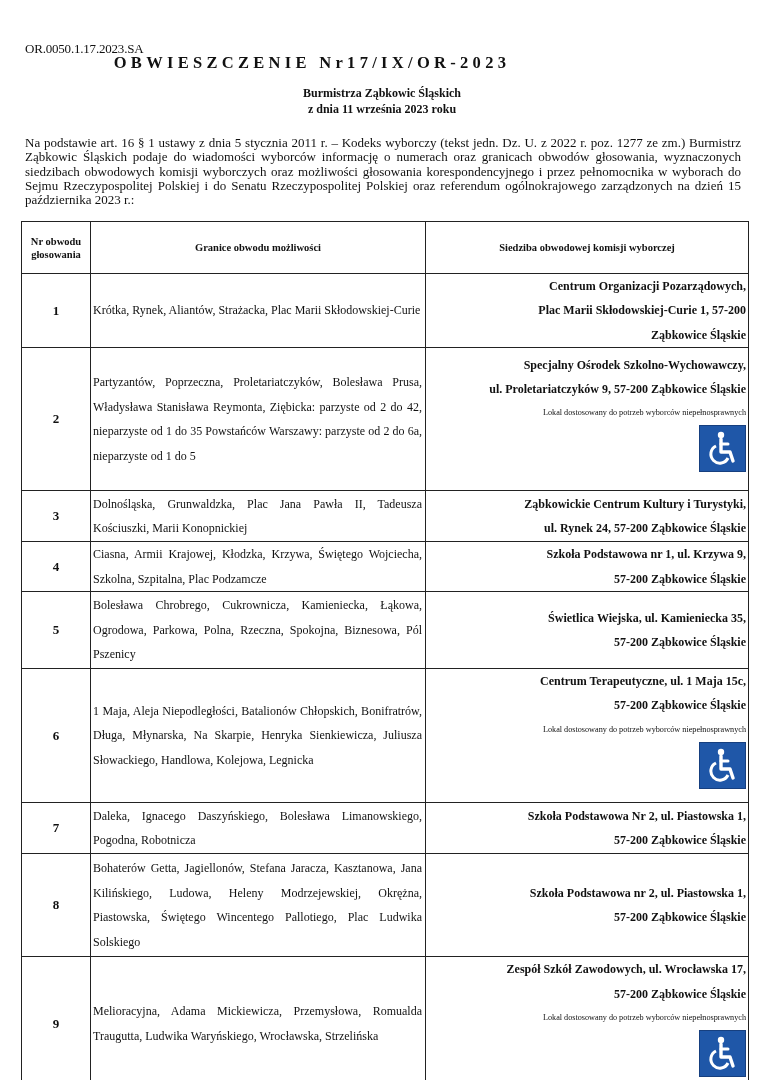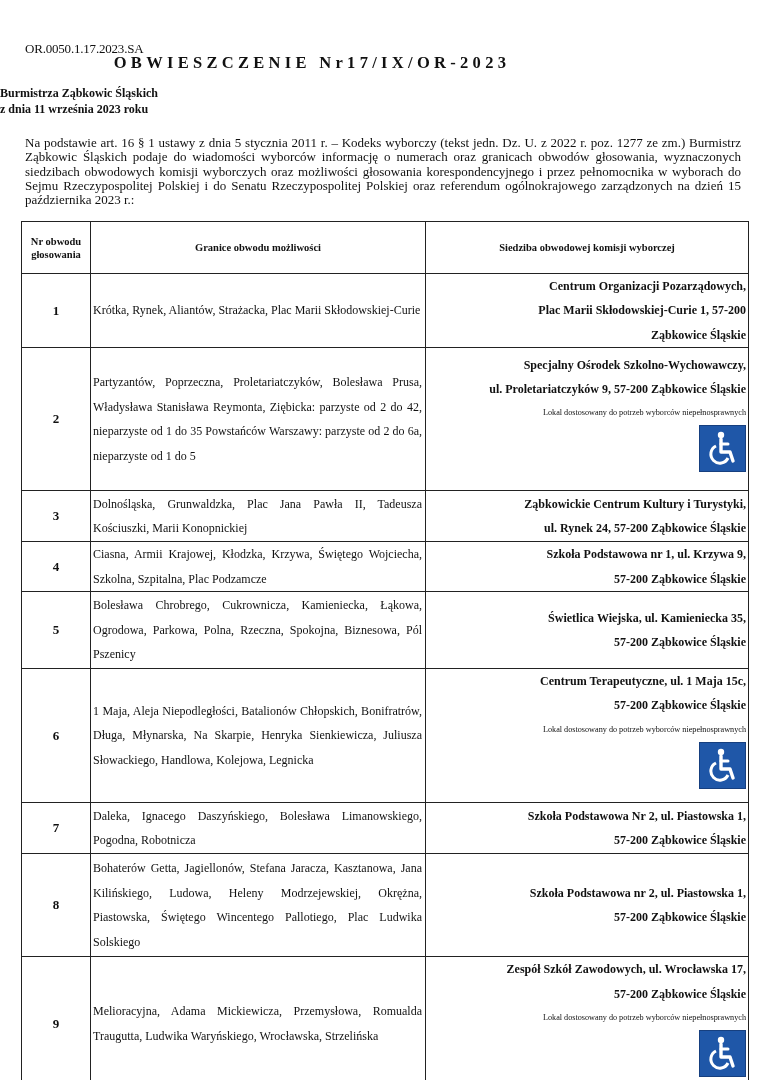--- a/index.html
+++ b/index.html
@@ -1,19 +1,19 @@
 <!DOCTYPE html>
 <html><head>
 <meta charset="utf-8">
 <style>
   html, body { margin:0; padding:0; background:#ffffff; }
   body { width:764px; height:1080px; position:relative; overflow:hidden; font-family:"Liberation Serif", serif; color:#111; }
   .ref { position:absolute; left:25px; top:33px; font-size:13px; letter-spacing:-0.2px;margin-top:8px; }
   .title { position:absolute; left:0; width:624px; top:53px; text-align:center; font-weight:bold; font-size:16.5px; letter-spacing:4.3px; }
-  .sub { position:absolute; left:0; width:764px; text-align:left; font-weight:bold; font-size:12px; }
+  .sub { position:absolute; left:0; width:764px; text-align:center; font-weight:bold; font-size:12px; }
   .sub1 { top:86px; } .sub2 { top:102px;font-family:Liberation Serif, serif; }
   .intro { position:absolute; left:25px; width:716px; top:136px; font-size:13px; line-height:14.3px; text-align:justify; text-align-last:left; }
   table.main { position:absolute; left:21px; top:221px; width:727px; border-collapse:collapse; table-layout:fixed;padding-left:16px; }
   table.main td, table.main th { border:1.3px solid #222; padding:0; vertical-align:middle; }
   table.main th { font-weight:bold; font-size:10.5px; text-align:center; line-height:13px; }
   col.c1 { width:69px; } col.c2 { width:335px; } col.c3 { width:323px; }
   .num { text-align:center; font-weight:bold; font-size:13px; }
   .streets { font-size:12px; line-height:24.4px; text-align:justify; text-align-last:left; padding:0 3px 0 2px !important; }
   .seat { text-align:right; font-weight:bold; font-size:12px; line-height:24.4px; padding:0 2px !important; }
   .acc-note { font-weight:normal; font-size:8.2px; line-height:12px; margin-top:6px; }

